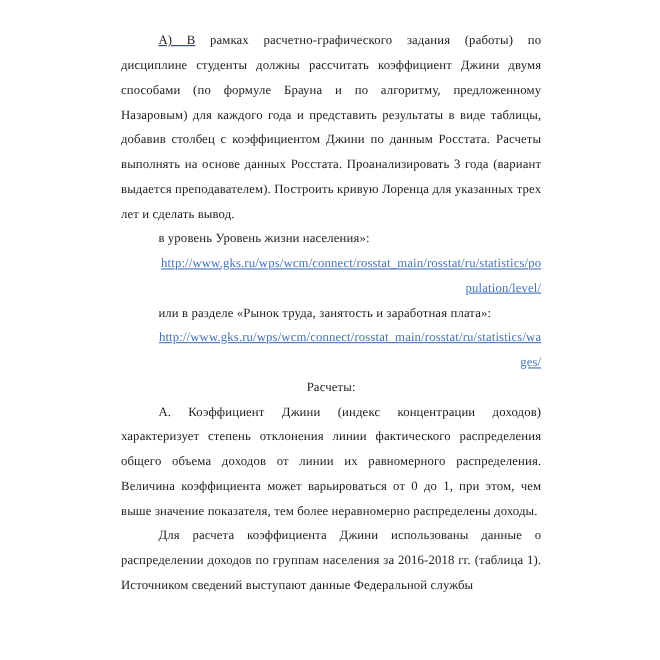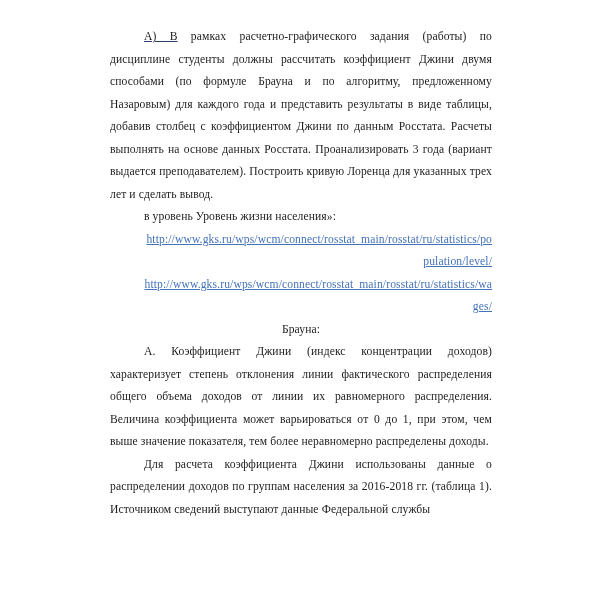--- a/index.html
+++ b/index.html
@@ -62,24 +62,25 @@
 <div class="page">
   <div class="doc-body">
 
     <p class="para"><span class="ul-run">А) В</span><span> рамках расчетно-графического задания (работы) по дисциплине студенты должны рассчитать коэффициент Джини двумя способами (по формуле Брауна и по алгоритму, предложенному Назаровым) для каждого года и представить результаты в виде таблицы, добавив столбец с коэффициентом Джини по данным Росстата. Расчеты выполнять на основе данных Росстата. Проанализировать 3 года (вариант выдается преподавателем). Построить кривую Лоренца для указанных трех лет и сделать вывод.</span></p>
 
 
     <p class="para">в уровень Уровень жизни населения»:</p>
 
     <p class="para link-para"><a class="lnk" href="#">http://www.gks.ru/wps/wcm/connect/rosstat_main/rosstat/ru/statistics/population/level/</a></p>
 
+    <p class="para">или в разделе «Рынок труда, занятость и заработная плата»:</p>
 
     <p class="para link-para"><a class="lnk" href="#">http://www.gks.ru/wps/wcm/connect/rosstat_main/rosstat/ru/statistics/wages/</a></p>
 
 
-    <p class="para center">Брауна:</p>
+    <p class="para center">Расчеты:</p>
 
     <p class="para">А. Коэффициент Джини (индекс концентрации доходов) характеризует степень отклонения линии фактического распределения общего объема доходов от линии их равномерного распределения. Величина коэффициента может варьироваться от 0 до 1, при этом, чем выше значение показателя, тем более неравномерно распределены доходы.</p>
 
     <p class="para">Для расчета коэффициента Джини использованы данные о распределении доходов по группам населения за 2016-2018 гг. (таблица 1). Источником сведений выступают данные Федеральной службы</p>
 
   </div>
 </div>
 
 </body></html>

